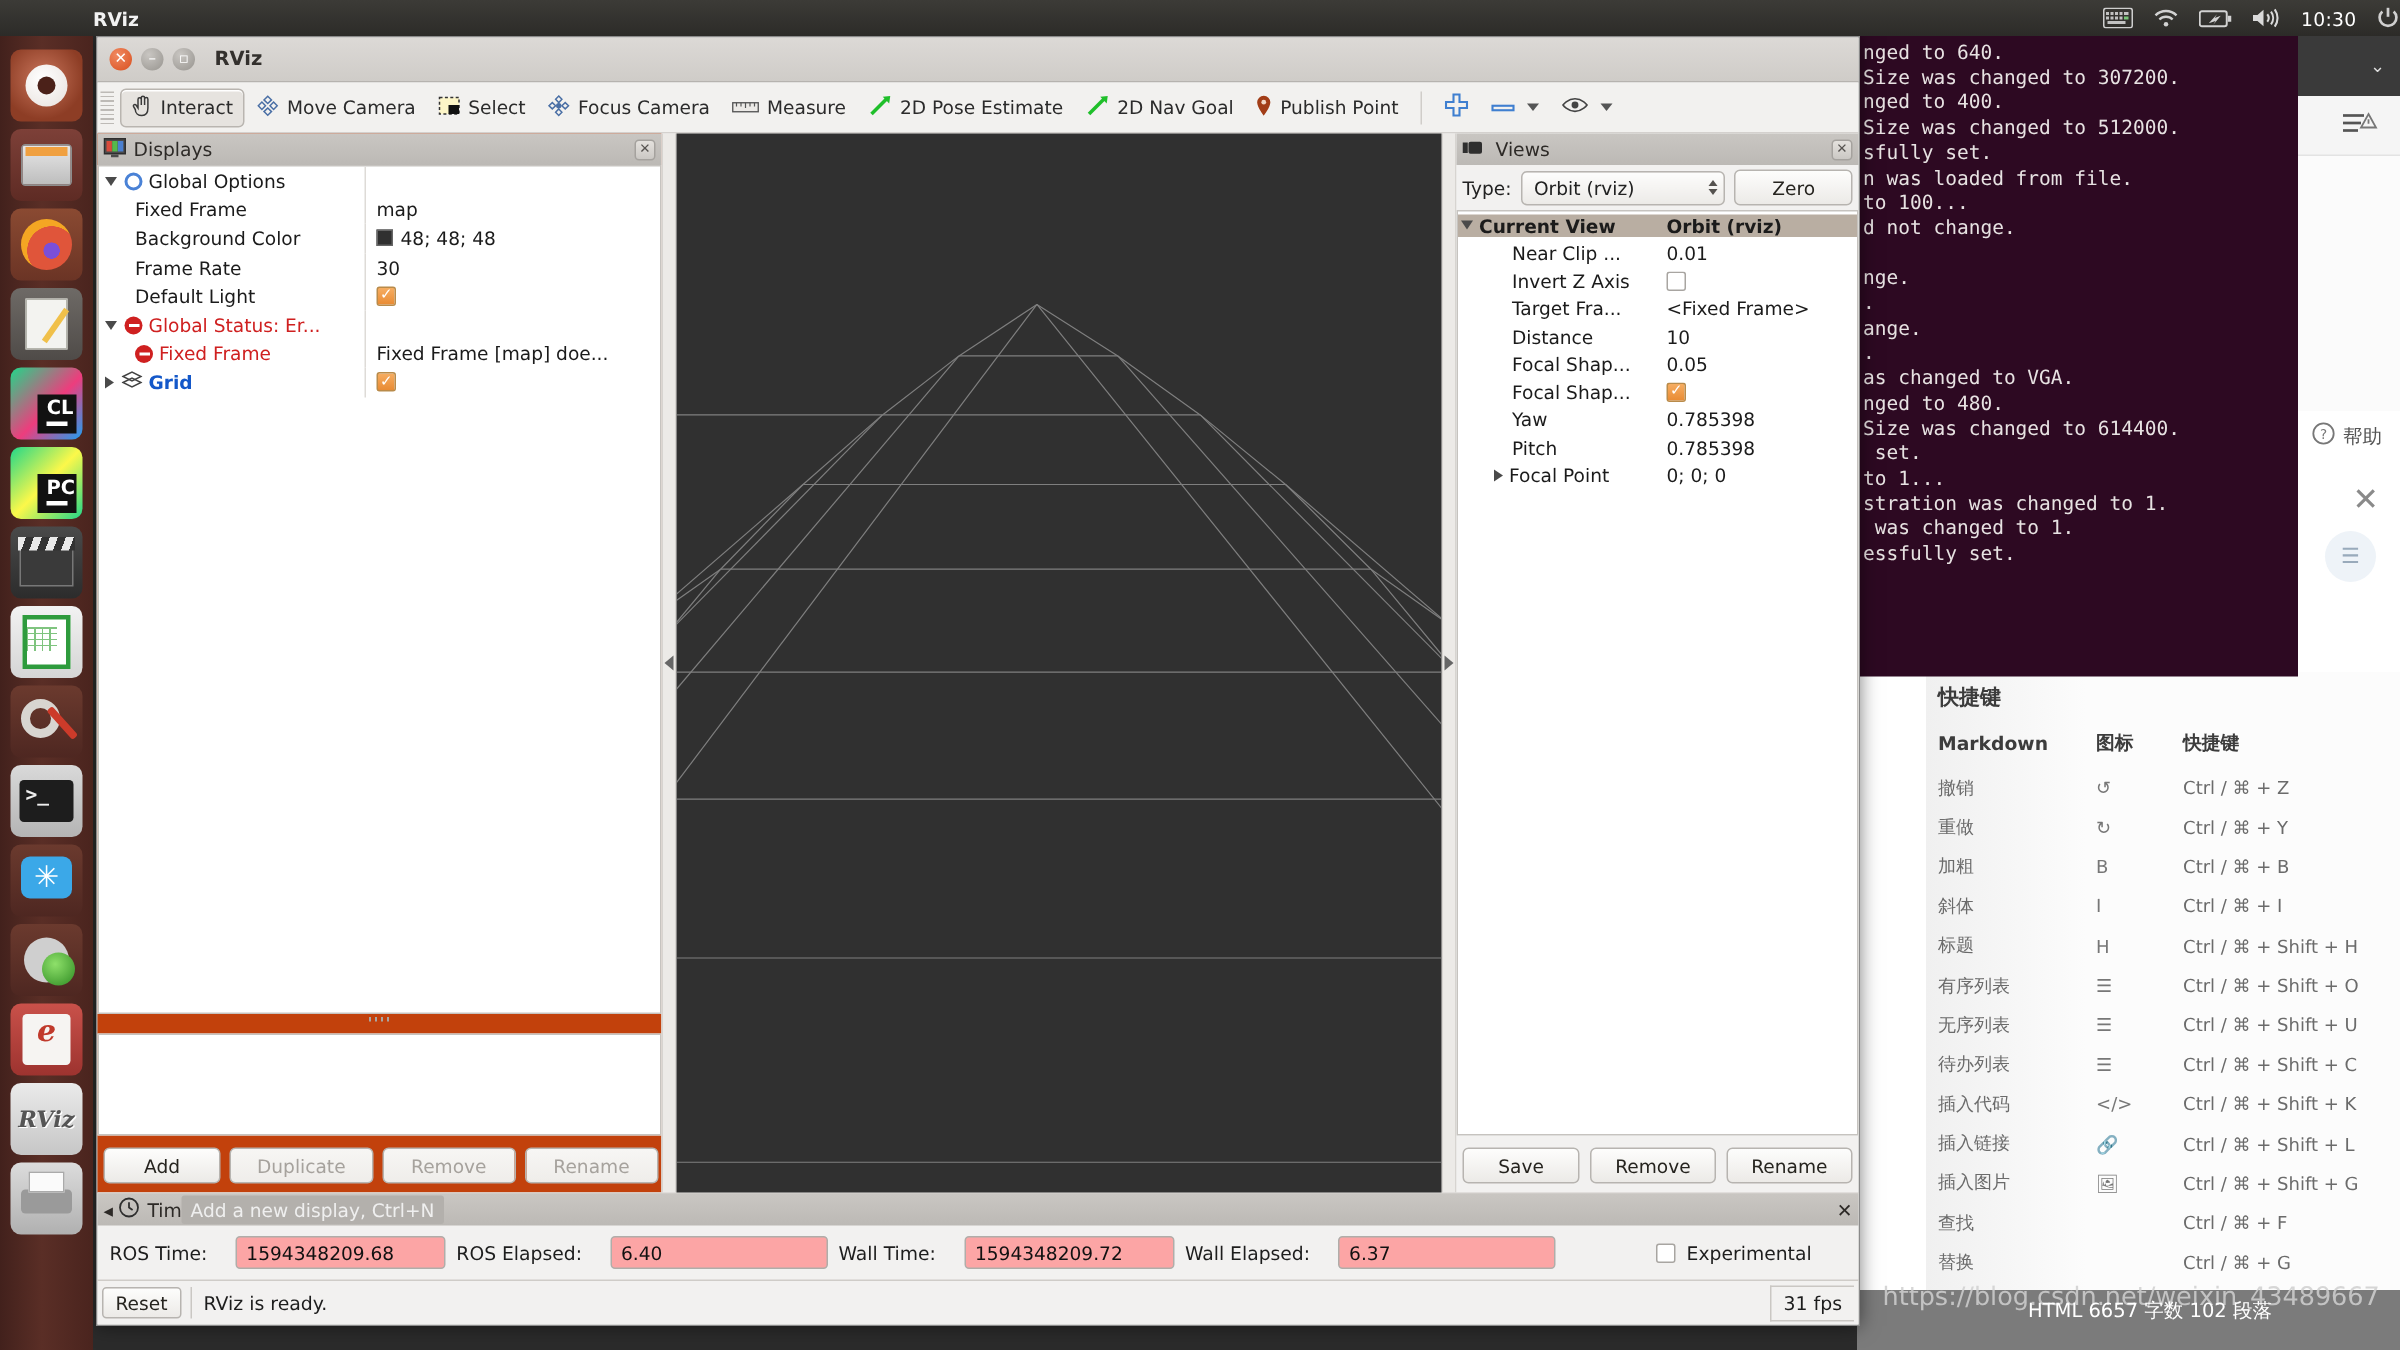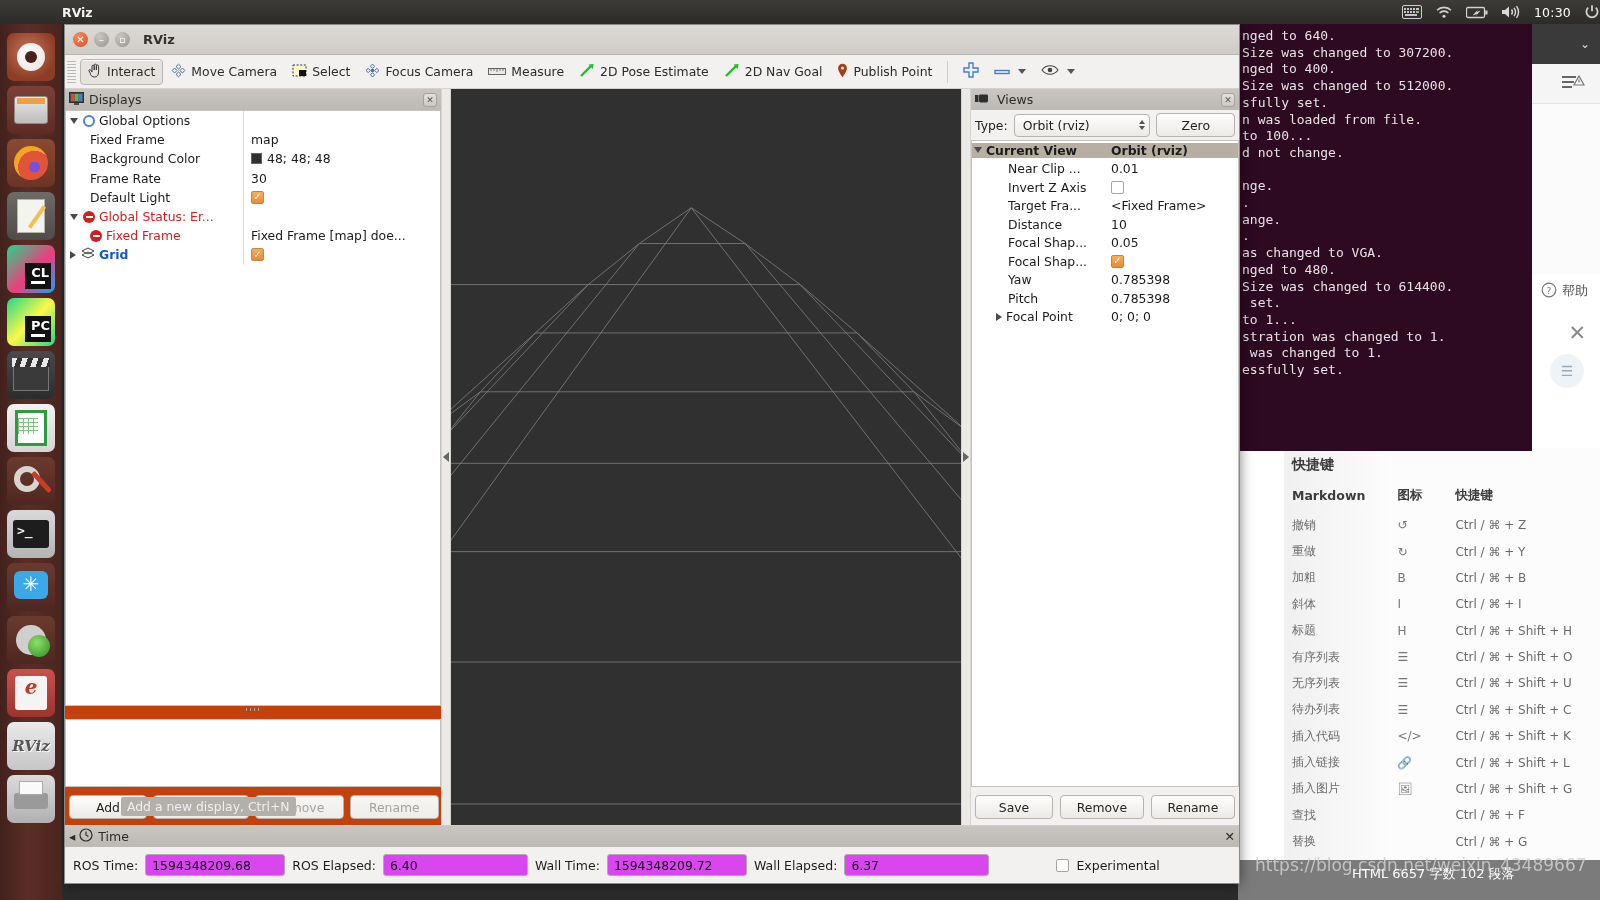--- a/index.html
+++ b/index.html
@@ -260,22 +260,22 @@
   .vrow.sel .vc1{padding-left:0;}
   .chkempty{width:13px;height:13px;border:1px solid #a8a5a1;border-radius:2px;background:#fff;display:inline-block;}
   #right-btns{height:38px;display:flex;align-items:center;gap:7px;padding:6px 4px 4px 4px;}
 
   
   #time-dock{border-top:1px solid #cfccc8;background:#f2f1f0;}
   #time-head{height:21px;background:linear-gradient(#c9c6c2,#bcb9b5);display:flex;align-items:center;
     font-size:12.5px;color:#2d2a27;padding:0 4px;position:relative;}
   #time-fields{height:36px;display:flex;align-items:center;gap:7px;padding:0 8px;}
   #time-fields .fl{font-size:12.5px;color:#1d1d1d;}
-  .tin{height:22px;background:#d946ef;border:1px solid #b0ada9;border-radius:3px;font-size:12.4px;color:#111;
-    display:flex;align-items:center;padding-left:6px;}
+  .tin{height:22px;background:#fca5a5;border:1px solid #b0ada9;border-radius:3px;font-size:12.4px;color:#111;
+    display:flex;align-items:center;padding-left:6px;margin-left:12px;}
   #statusbar{height:30px;border-top:1px solid #cfccc8;display:flex;align-items:center;gap:6px;padding:0 3px;
     background:#f2f1f0;}
   #statusbar .sbtn{height:21px;padding:0 8px;border:1px solid #b7b4b0;border-radius:3px;
     background:linear-gradient(#fdfdfc,#eceae7);font-size:12.4px;color:#26241f;display:flex;align-items:center;}
   #statusbar .stxt{font-size:12.6px;color:#1d1d1d;border-left:1px solid #cac7c3;padding-left:8px;height:21px;
     display:flex;align-items:center;flex:1;}
   #statusbar .fps{font-size:12.6px;color:#1d1d1d;border:1px solid #cac7c3;border-right:none;
     padding:0 8px;height:24px;display:flex;align-items:center;}
   .tooltip{
     position:absolute;left:121px;top:797px;z-index:45;background:#b3b0ac;color:#efefef;
@@ -969,15 +969,20 @@
       <div class="tin" style="width:140px">1594348209.72</div>
       <span class="fl">Wall Elapsed:</span>
       <div class="tin" style="width:145px">6.37</div>
       <span style="margin-left:60px;display:flex;align-items:center;gap:7px;">
         <span class="cbox"></span>
         <span class="fl">Experimental</span>
       </span>
     </div>
   </div>
 
+  <div id="statusbar">
+    <div class="sbtn">Reset</div>
+    <div class="stxt">RViz is ready.</div>
+    <div class="fps">31 fps</div>
+  </div>
 </div>
 
 <div class="tooltip">Add a new display, Ctrl+N</div>
 
 </body></html>

